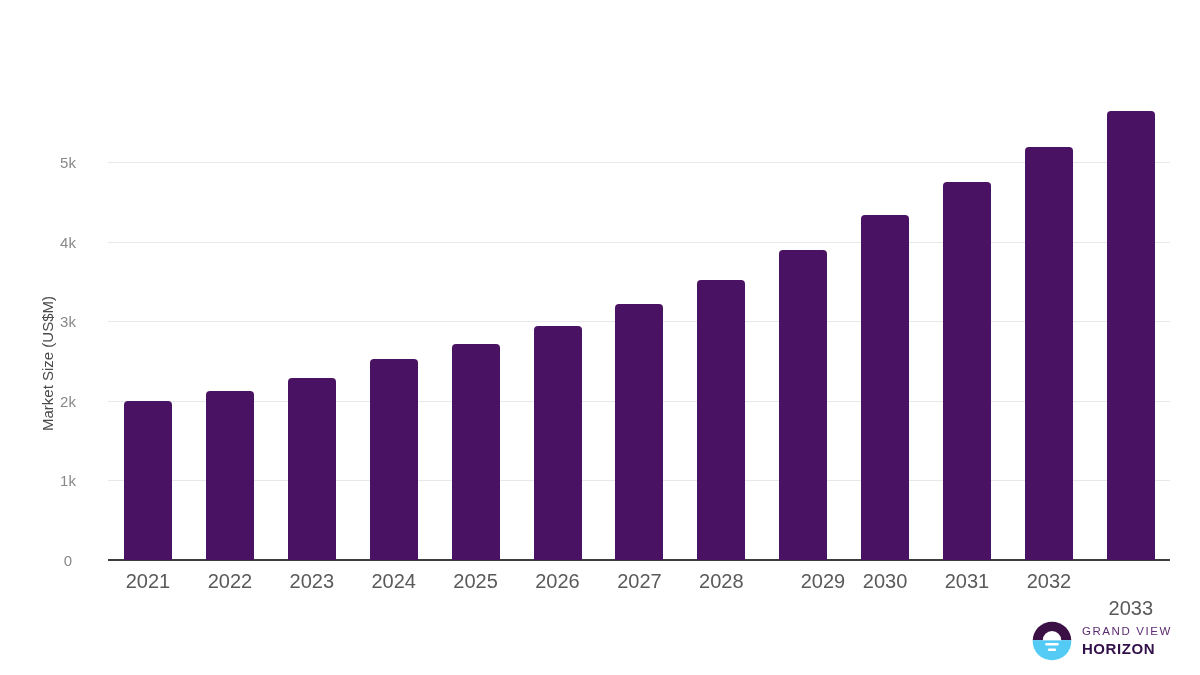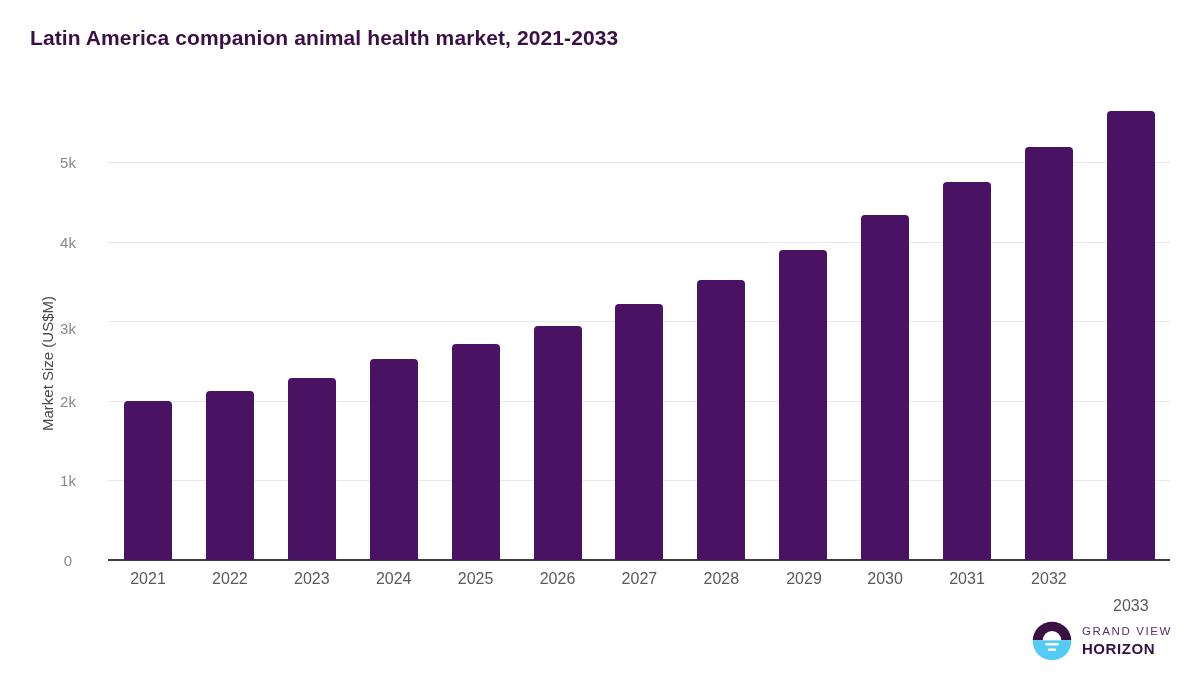--- a/index.html
+++ b/index.html
@@ -92,21 +92,21 @@
   .bar {
     position: absolute;
     background: #4A1262;
     border-radius: 4px 4px 0 0;
     bottom: 115px; 
   }
 
   .x-tick-label {
     position: absolute;
     top: 570px;
-    font-size: 16px;
+    font-size: 20px;
     color: #5a5a5a;
     text-align: center;
     white-space: nowrap;
   }
 
   
   .source-url {
     position: absolute;
     left: 30px;
     top: 629px;
@@ -145,38 +145,37 @@
     color: #32104A;
     font-weight: bold;
     margin-top: 3px;
   }
 </style>
 </head>
 <body>
 
 <div class="page">
 
-  <div class="chart-title">Latin America companion animal health market, 2021-2033</div>
 
   <div class="plot-wrap">
 
     <div class="y-axis-title">Market Size (US$M)</div>
 
     <div id="gridlines">
         <div class="gridline" style="top: 480.4px;"></div>
         <div class="gridline" style="top: 400.8px;"></div>
         <div class="gridline" style="top: 321.2px;"></div>
         <div class="gridline" style="top: 241.6px;"></div>
         <div class="gridline" style="top: 162px;"></div>
       </div>
     <div id="yticks">
         <div class="y-tick-label" style="top: 560px;">0</div>
         <div class="y-tick-label" style="top: 480.4px;">1k</div>
         <div class="y-tick-label" style="top: 400.8px;">2k</div>
-        <div class="y-tick-label" style="top: 321.2px; margin-top: 7px;">3k</div>
+        <div class="y-tick-label" style="top: 321.2px;">3k</div>
         <div class="y-tick-label" style="top: 241.6px;">4k</div>
         <div class="y-tick-label" style="top: 162px;">5k</div>
       </div>
 
     <div class="axis-line"></div>
 
     <div class="bars-layer" id="bars">
         <div class="bar" title="2021: 1995" style="left: 124px; width: 48px; height: 158.802px; background: rgb(74, 18, 98);"></div>
         <div class="bar" title="2022: 2120" style="left: 205.9px; width: 48px; height: 168.752px; background: rgb(74, 18, 98);"></div>
         <div class="bar" title="2023: 2290" style="left: 287.8px; width: 48px; height: 182.284px; background: rgb(74, 18, 98);"></div>
@@ -193,21 +192,21 @@
       </div>
     <div id="xticks">
         <div class="x-tick-label" style="left: 108px; width: 80px;">2021</div>
         <div class="x-tick-label" style="left: 189.9px; width: 80px;">2022</div>
         <div class="x-tick-label" style="left: 271.8px; width: 80px;">2023</div>
         <div class="x-tick-label" style="left: 353.7px; width: 80px;">2024</div>
         <div class="x-tick-label" style="left: 435.6px; width: 80px;">2025</div>
         <div class="x-tick-label" style="left: 517.5px; width: 80px;">2026</div>
         <div class="x-tick-label" style="left: 599.4px; width: 80px;">2027</div>
         <div class="x-tick-label" style="left: 681.3px; width: 80px;">2028</div>
-        <div class="x-tick-label" style="left: 764px; width: 80px;">2029</div>
+        <div class="x-tick-label" style="left: 783px; width: 80px;">2029</div>
         <div class="x-tick-label" style="left: 845.1px; width: 80px;">2030</div>
         <div class="x-tick-label" style="left: 927px; width: 80px;">2031</div>
         <div class="x-tick-label" style="left: 1008.9px; width: 80px;">2032</div>
         <div class="x-tick-label" style="left: 1090.8px; width: 80px; margin-top: 27px;">2033</div>
       </div>
 
   </div>
 
 
   <div class="logo">

